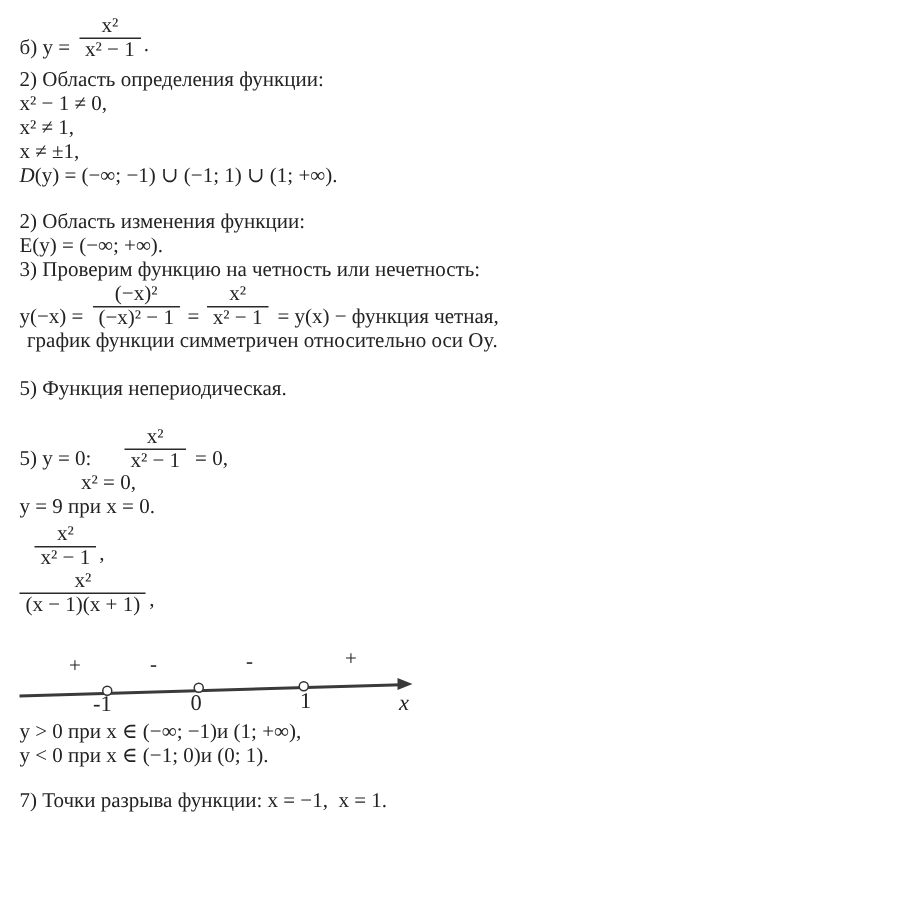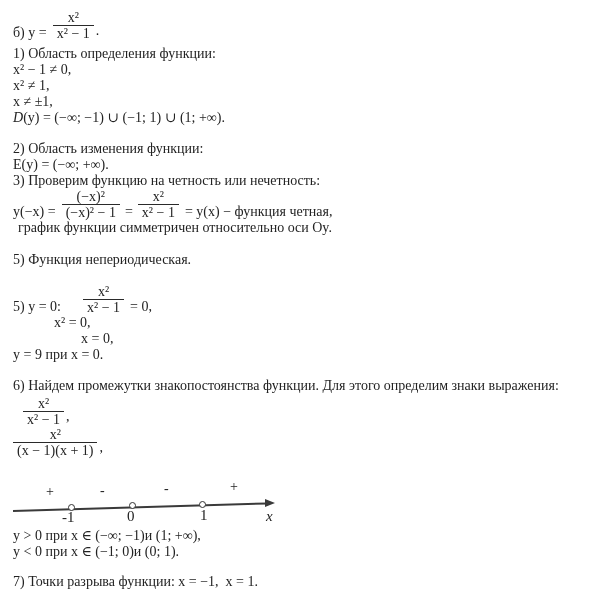--- a/index.html
+++ b/index.html
@@ -41,21 +41,21 @@
 
   <div class="frow" style="margin-top:2px">
     <span>б) y =</span>
     <span class="frac" style="margin-left:6px">
       <span class="fnum">x²</span>
       <span class="fden">x² − 1</span>
     </span>
     <span class="tail">.</span>
   </div>
 
-  <div class="line" style="margin-top:5px">1) Область определения функции:</div>
+  <div class="line" style="margin-top:5px">2) Область определения функции:</div>
   <div class="line">x² − 1 ≠ 0,</div>
   <div class="line">x² ≠ 1,</div>
   <div class="line">x ≠ ±1,</div>
   <div class="line"><span class="it">D</span><span>(y) = (−∞; −1) ∪ (−1; 1) ∪ (1; +∞).</span></div>
 
   <div class="line" style="margin-top:15px">2) Область изменения функции:</div>
   <div class="line">E(y) = (−∞; +∞).</div>
 
   <div class="line" style="">3) Проверим функцию на четность или нечетность:</div>
   <div class="frow">
@@ -77,24 +77,22 @@
 
   <div class="frow" style="margin-top:16px">
     <span>5) y = 0:</span>
     <span class="frac" style="margin-left:22px">
       <span class="fnum">x²</span>
       <span class="fden">x² − 1</span>
     </span>
     <span style="margin-left:6px">= 0,</span>
   </div>
   <div class="line" style="margin-left:41px">x² = 0,</div>
-  <div class="line" style="margin-left:68px">x = 0,</div>
   <div class="line">y = 9 при x = 0.</div>
 
-  <div class="line" style="margin-top:15px">6) Найдем промежутки знакопостоянства функции. Для этого определим знаки выражения:</div>
   <div class="frow" style="margin-top:2px; margin-left:10px">
     <span class="frac">
       <span class="fnum">x²</span>
       <span class="fden">x² − 1</span>
     </span>
     <span class="tail">,</span>
   </div>
   <div class="frow">
     <span class="frac">
       <span class="fnum">x²</span>

